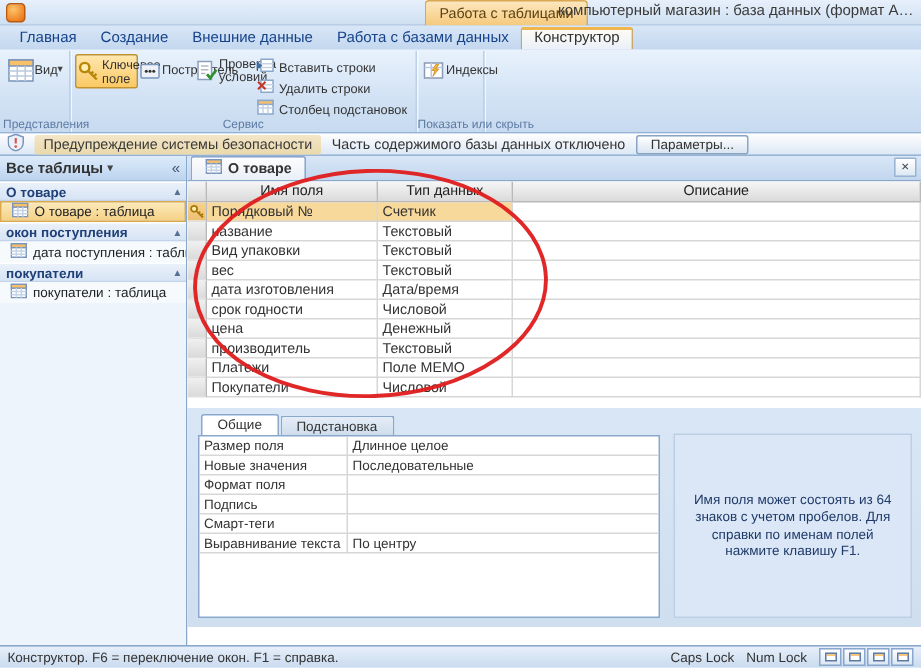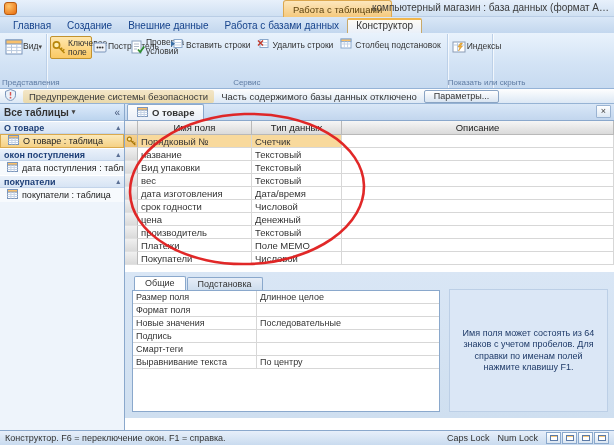--- a/index.html
+++ b/index.html
@@ -17,21 +17,21 @@
   .rtab{padding:1px 8px 2px;font-size:10px;color:#15428b;white-space:nowrap;border-radius:2px 2px 0 0}
   .rtab.active{background:linear-gradient(#fdfbf5,#eaf0f9);border:1px solid #c8a96a;border-bottom:none;border-top:2px solid #f0b64e;color:#333;padding-top:0}
 
   
   .ribbon{height:56px;background:linear-gradient(#e9f2fc,#d3e3f5 55%,#c7daf0);border-bottom:1px solid #95b3d7;display:flex;padding:1px 2px 0}
   .rgroup{position:relative;display:flex;align-items:flex-start;padding:2px 3px 12px;border-right:1px solid #bcd0e8;box-shadow:1px 0 0 rgba(255,255,255,.7)}
   .rgroup-label{position:absolute;bottom:1px;left:0;right:0;text-align:center;font-size:8px;color:#5e7ba3;white-space:nowrap}
   .btn-big{width:38px;display:flex;flex-direction:row;align-items:center;font-size:8.5px;line-height:1.1;color:#333;padding-top:2px}
   .btn-big .ic{height:18px;display:flex;align-items:center}
   .btn-key{background:linear-gradient(#ffe7ae,#fbc963);border:1px solid #c2922e;border-radius:2px;width:42px}
-  .smallcol{display:flex;flex-direction:row;justify-content:flex-start;gap:1px;padding-top:2px}
+  .smallcol{display:flex;flex-direction:column;justify-content:flex-start;gap:1px;padding-top:2px}
   .btn-small{display:flex;align-items:center;gap:3px;font-size:8.5px;height:13px;padding:0 3px;color:#333;white-space:nowrap}
   .arrow{font-size:7px;color:#444}
 
   
   .secbar{height:15px;background:linear-gradient(#fefefe,#dce8f5);border-bottom:1px solid #96b3d4;display:flex;align-items:center;gap:7px;padding:0 5px;font-size:9.5px;color:#333}
   .seclabel{background:linear-gradient(#f3e6c8,#ead9ab);padding:0 6px;height:13px;display:flex;align-items:center;border-radius:2px;color:#3a3a3a}
   .secbtn{height:13px;border:1px solid #8aa4c4;background:linear-gradient(#fff,#d9e4f1);border-radius:2px;padding:0 9px;font-size:9px;display:flex;align-items:center}
 
   
   .content{display:flex;height:326px;background:#fff}
@@ -62,21 +62,21 @@
   .sel.hl{background:linear-gradient(#f6d28e,#eec071)}
 
   .props-divider{height:12px;background:linear-gradient(#dcebf9,#bdd3eb);border-top:1px solid #8aa8cc;border-bottom:1px solid #8aa8cc;text-align:center;font-size:9.5px;color:#333;line-height:11px}
   .props-area{height:146px;background:linear-gradient(#d9e6f5,#cfdff0);display:flex;gap:9px;padding:3px 6px 6px 7px}
   .props-left{width:308px;flex:none;display:flex;flex-direction:column}
   .ptabs{display:flex;height:15px;align-items:flex-end;gap:1px;padding-left:2px}
   .ptab{padding:1px 10px;font-size:9px;border:1px solid #8aa8cc;border-bottom:none;border-radius:2px 2px 0 0;background:linear-gradient(#e6edf7,#cedded);color:#333}
   .ptab.active{background:#fff;height:14px}
   .pgrid{flex:1;background:#fff;border:1px solid #8aa8cc}
   .prow{display:flex;height:13px;font-size:9px}
-  .plabel{width:124px;flex:none;border-right:1px solid #d7d7d7;border-bottom:1px solid #d7d7d7;padding:0 3px;display:flex;align-items:center;white-space:nowrap;overflow:hidden}
+  .plabel{width:99px;flex:none;border-right:1px solid #d7d7d7;border-bottom:1px solid #d7d7d7;padding:0 3px;display:flex;align-items:center;white-space:nowrap;overflow:hidden}
   .pvalue{flex:1;border-bottom:1px solid #d7d7d7;padding:0 3px;display:flex;align-items:center;white-space:nowrap;overflow:hidden}
   .help-box{flex:1;margin-top:14px;background:#dbe7f6;border:1px solid #bccfe6;color:#1e3a68;font-size:9px;line-height:1.25;display:flex;align-items:center;text-align:center;padding:6px 12px}
 
   
   .statusbar{height:15px;background:linear-gradient(#e7effa,#c9dbef);border-top:1px solid #8aa8cc;display:flex;align-items:center;font-size:9px;color:#333;padding:0 5px;gap:9px}
   .sb-right{margin-left:auto;display:flex;align-items:center;gap:8px}
   .sb-views{display:flex;gap:1px}
   .sb-viewbtn{width:15px;height:12px;border:1px solid #8aa8cc;background:linear-gradient(#fff,#dbe6f2);display:flex;align-items:center;justify-content:center}
   .sb-viewbtn i{display:block;width:8px;height:6px;border:1px solid #5c7aa6;background:linear-gradient(#f7c87c 30%,#fff 30%)}
 
@@ -349,26 +349,26 @@
         <div class="ptabs">
           <div class="ptab active">Общие</div>
           <div class="ptab">Подстановка</div>
         </div>
         <div class="pgrid">
           <div class="prow">
             <div class="plabel">Размер поля</div>
             <div class="pvalue">Длинное целое</div>
           </div>
           <div class="prow">
+            <div class="plabel">Новые значения</div>
+            <div class="pvalue">Последовательные</div>
+          </div>
+          <div class="prow">
             <div class="plabel">Формат поля</div>
             <div class="pvalue"></div>
-          </div>
-          <div class="prow">
-            <div class="plabel">Новые значения</div>
-            <div class="pvalue">Последовательные</div>
           </div>
           <div class="prow">
             <div class="plabel">Подпись</div>
             <div class="pvalue"></div>
           </div>
           <div class="prow">
             <div class="plabel">Смарт-теги</div>
             <div class="pvalue"></div>
           </div>
           <div class="prow">

